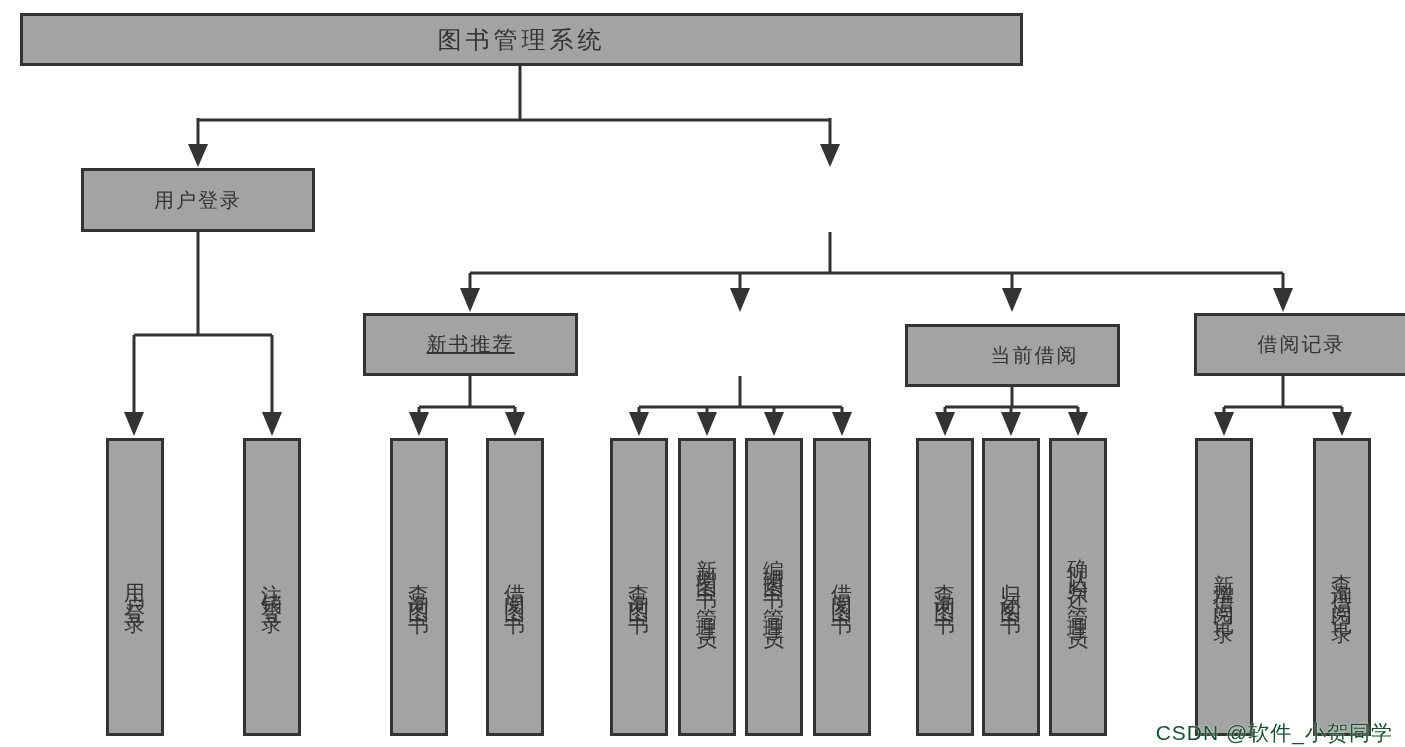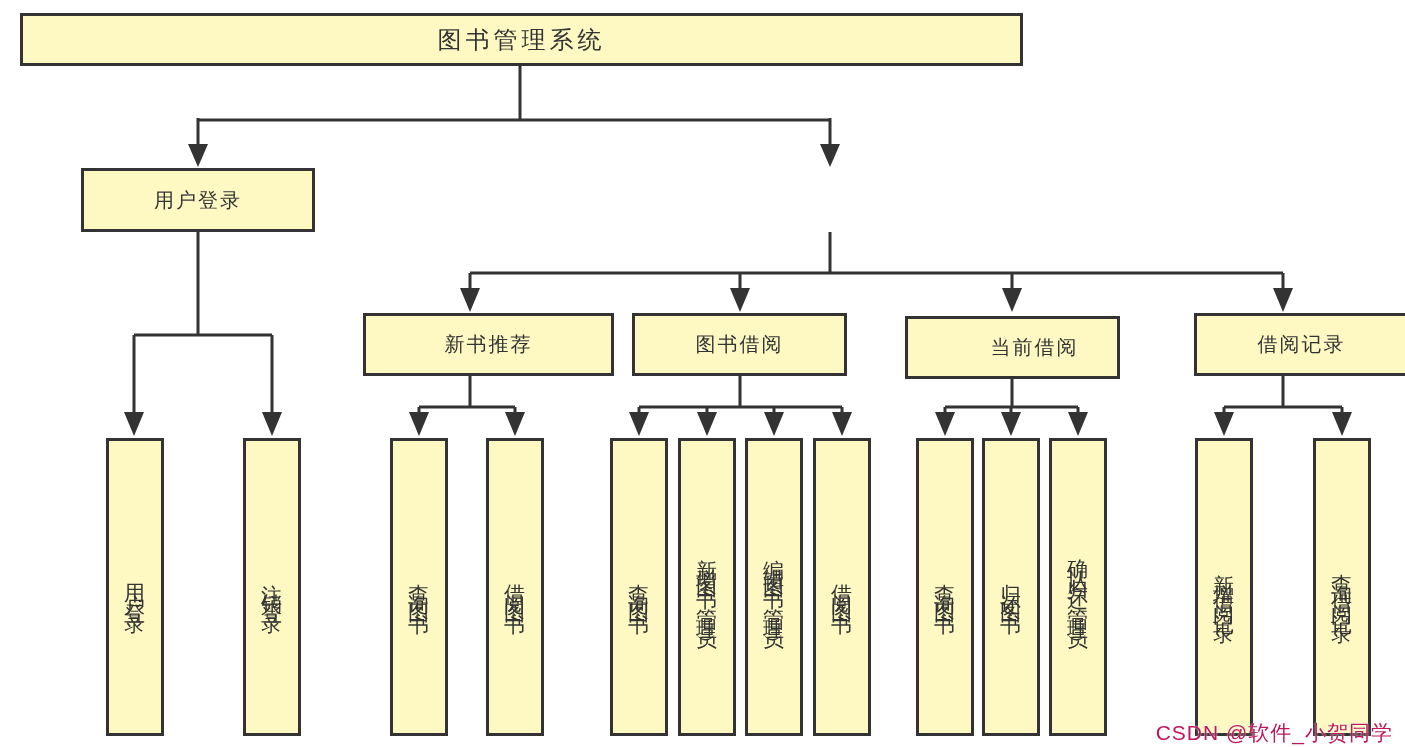--- a/index.html
+++ b/index.html
@@ -23,21 +23,21 @@
     fill: none;
   }
   .connectors polygon {
     fill: #333333;
     stroke: none;
   }
   .box {
     position: absolute;
     box-sizing: border-box;
     border: 3px solid #333333;
-    background: #fef9c3;
+    background: #a3a3a3;
     display: flex;
     align-items: center;
     justify-content: center;
     text-align: center;
   }
   .hbox {
     font-size: 20px;
     letter-spacing: 2px;
     white-space: nowrap;
   }
@@ -54,21 +54,21 @@
     top: 438px;
     width: 58px;
     height: 298px;
   }
   .watermark {
     position: absolute;
     top: 719px;
     right: 12px;
     font-size: 21px;
     letter-spacing: 1px;
-    color: #be185d;
+    color: #14532d;
     text-shadow: 0 0 2px #ffffff;
     white-space: nowrap;
     z-index: 5;
   }
 </style>
 </head>
 <body>
 
 <div class="canvas">
 
@@ -119,23 +119,22 @@
       <path d="M1283,376 V407 M1224,407 H1342 M1224,407 V414 M1342,407 V414"></path>
       <polygon points="1214,412 1234,412 1224,436"></polygon>
       <polygon points="1332,412 1352,412 1342,436"></polygon>
     </g>
   </svg>
 
   <div class="box hbox rootbox" style="left:20px; top:13px; width:1003px; height:53px;">图书管理系统</div>
 
   <div class="box hbox" style="left:81px; top:168px; width:234px; height:64px;">用户登录</div>
 
-  <div class="box hbox" style="left:363px; top:313px; width:251px; height:63px;">新书推荐</div>
-  <div class="box hbox" style="left:632px; top:313px; width:215px; height:63px;">图书借阅</div>
-  <div class="box hbox" style="left:905px; top:316px; width:215px; height:63px;padding-left:44px;">当前借阅</div>
+  <div class="box hbox" style="left:363px; top:313px; width:215px; height:63px;text-decoration:underline;">新书推荐</div>
+  <div class="box hbox" style="left:905px; top:324px; width:215px; height:63px;padding-left:44px;">当前借阅</div>
   <div class="box hbox" style="left:1175px; top:313px; width:215px; height:63px;margin-left:19px;">借阅记录</div>
 
   <div class="box vbox" style="left:106px;">用户登录</div>
   <div class="box vbox" style="left:243px;">注销登录</div>
 
   <div class="box vbox" style="left:390px;">查询图书</div>
   <div class="box vbox" style="left:486px;">借阅图书</div>
 
   <div class="box vbox" style="left:610px;">查询图书</div>
   <div class="box vbox" style="left:678px;">新增图书（管理员）</div>

